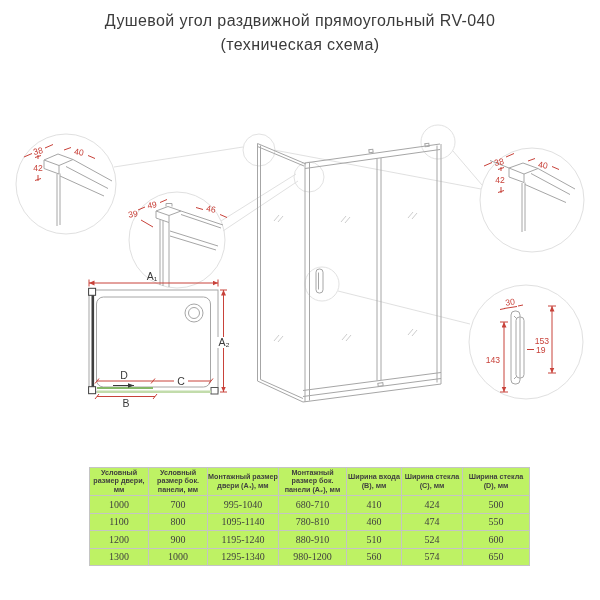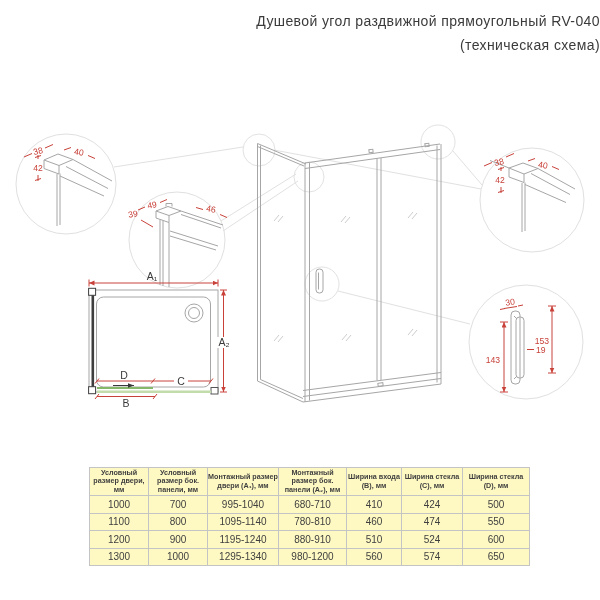--- a/index.html
+++ b/index.html
@@ -1,32 +1,32 @@
 <!DOCTYPE html>
 <html><head>
 <meta charset="utf-8">
 <style>
   html,body{margin:0;padding:0;background:#fff;}
   .screen{position:relative;width:600px;height:600px;background:#fff;overflow:hidden;
           font-family:"Liberation Sans","DejaVu Sans",sans-serif;color:#3a3a3a;}
-  .title{position:absolute;top:9px;left:0;width:600px;text-align:right;
-         font-size:14px;line-height:24px;letter-spacing:.4px;color:#3b3b3b;}
+  .title{position:absolute;top:9px;left:0;width:600px;text-align:center;
+         font-size:16px;line-height:24px;letter-spacing:.4px;color:#3b3b3b;}
   svg{position:absolute;top:0;left:0;}
   svg text{font-family:"Liberation Sans","DejaVu Sans",sans-serif;}
   .dim{fill:#c8423a;font-size:8.6px;}
   .dimL{fill:#3a3a3a;font-size:10.5px;}
   .gline{stroke:#a6a6a6;fill:none;stroke-width:1;}
   .lite{stroke:#e0e0e0;fill:none;stroke-width:1;}
   .red{stroke:#c8423a;fill:none;stroke-width:1;}
   table.sizes{position:absolute;left:89px;top:467px;width:441px;border-collapse:collapse;
-              table-layout:fixed;background:#fef9c3;}
+              table-layout:fixed;background:#bef264;}
   table.sizes th,table.sizes td{border:1px solid #c4c4c4;text-align:center;vertical-align:middle;
               padding:0;overflow:hidden;}
   table.sizes th{font-size:7.2px;line-height:1.2;font-weight:bold;color:#3f3f3f;height:27px;}
-  table.sizes td{font-size:10px;color:#3f3f3f;height:16.5px;}
+  table.sizes td{font-size:10px;color:#3f3f3f;height:16.5px;font-family:Liberation Serif, serif;}
 </style>
 </head>
 <body>
 
 <div class="screen">
 
   <div class="title">
     <div>Душевой угол раздвижной прямоугольный RV-040</div>
     <div>(техническая схема)</div>
   </div>

